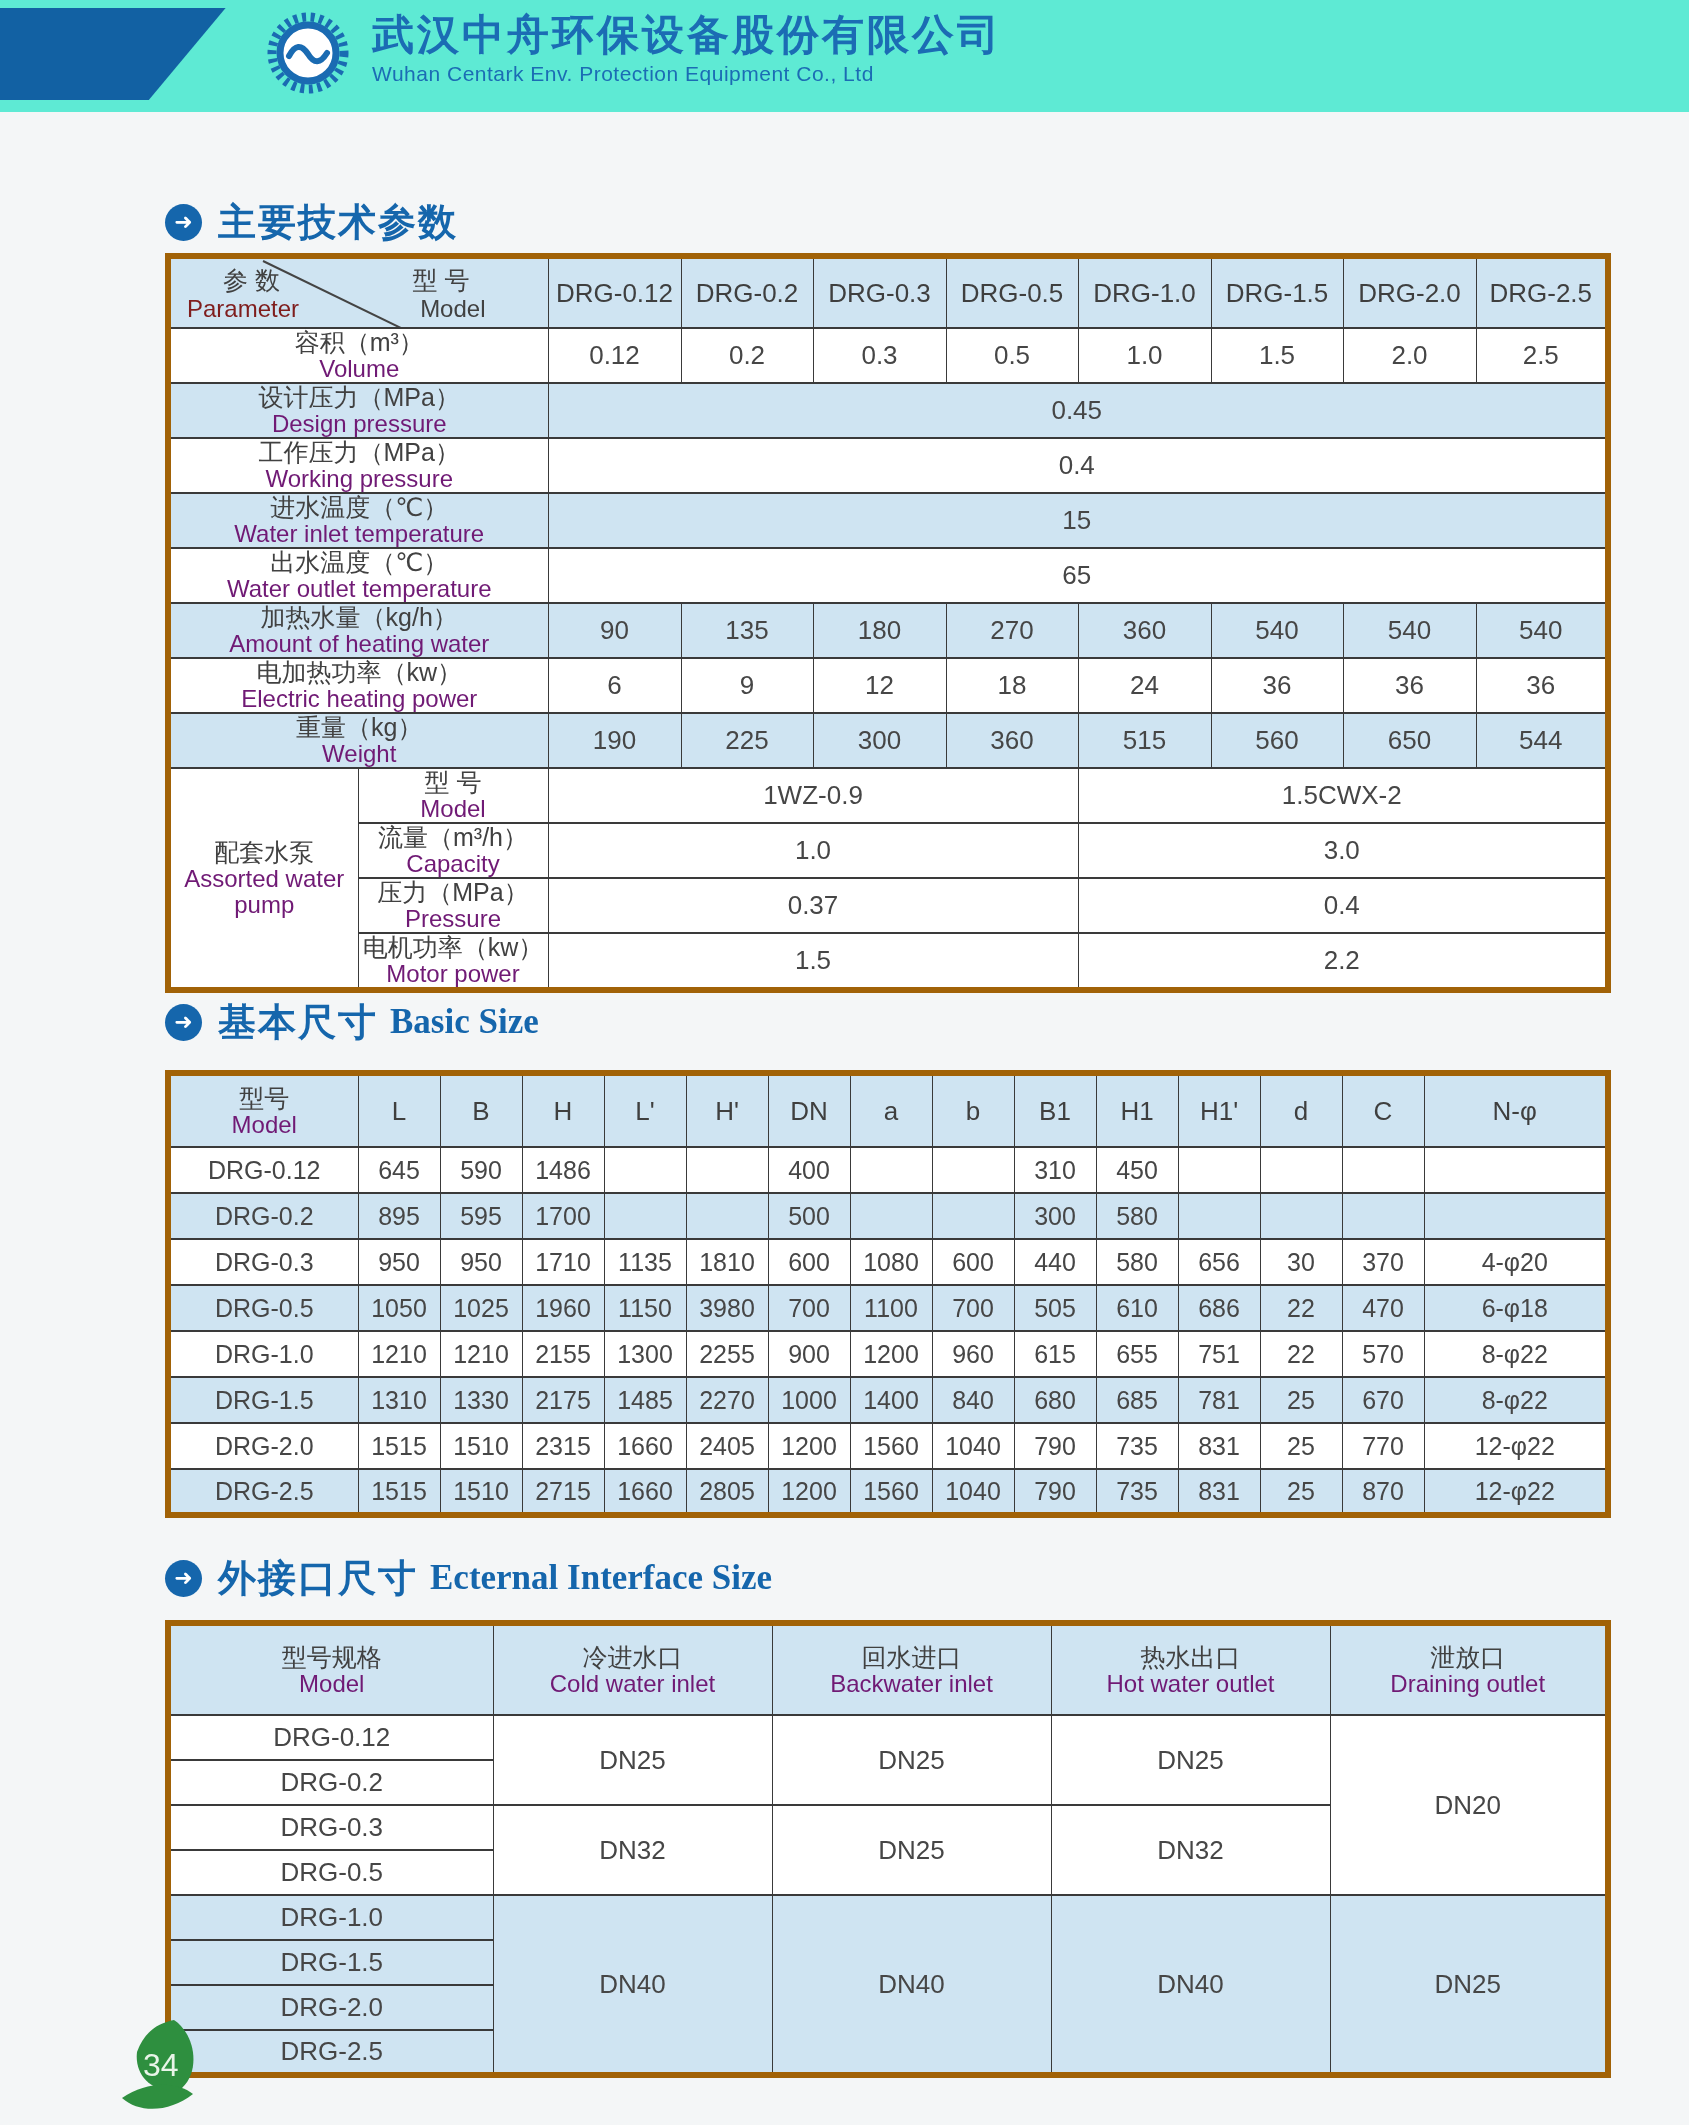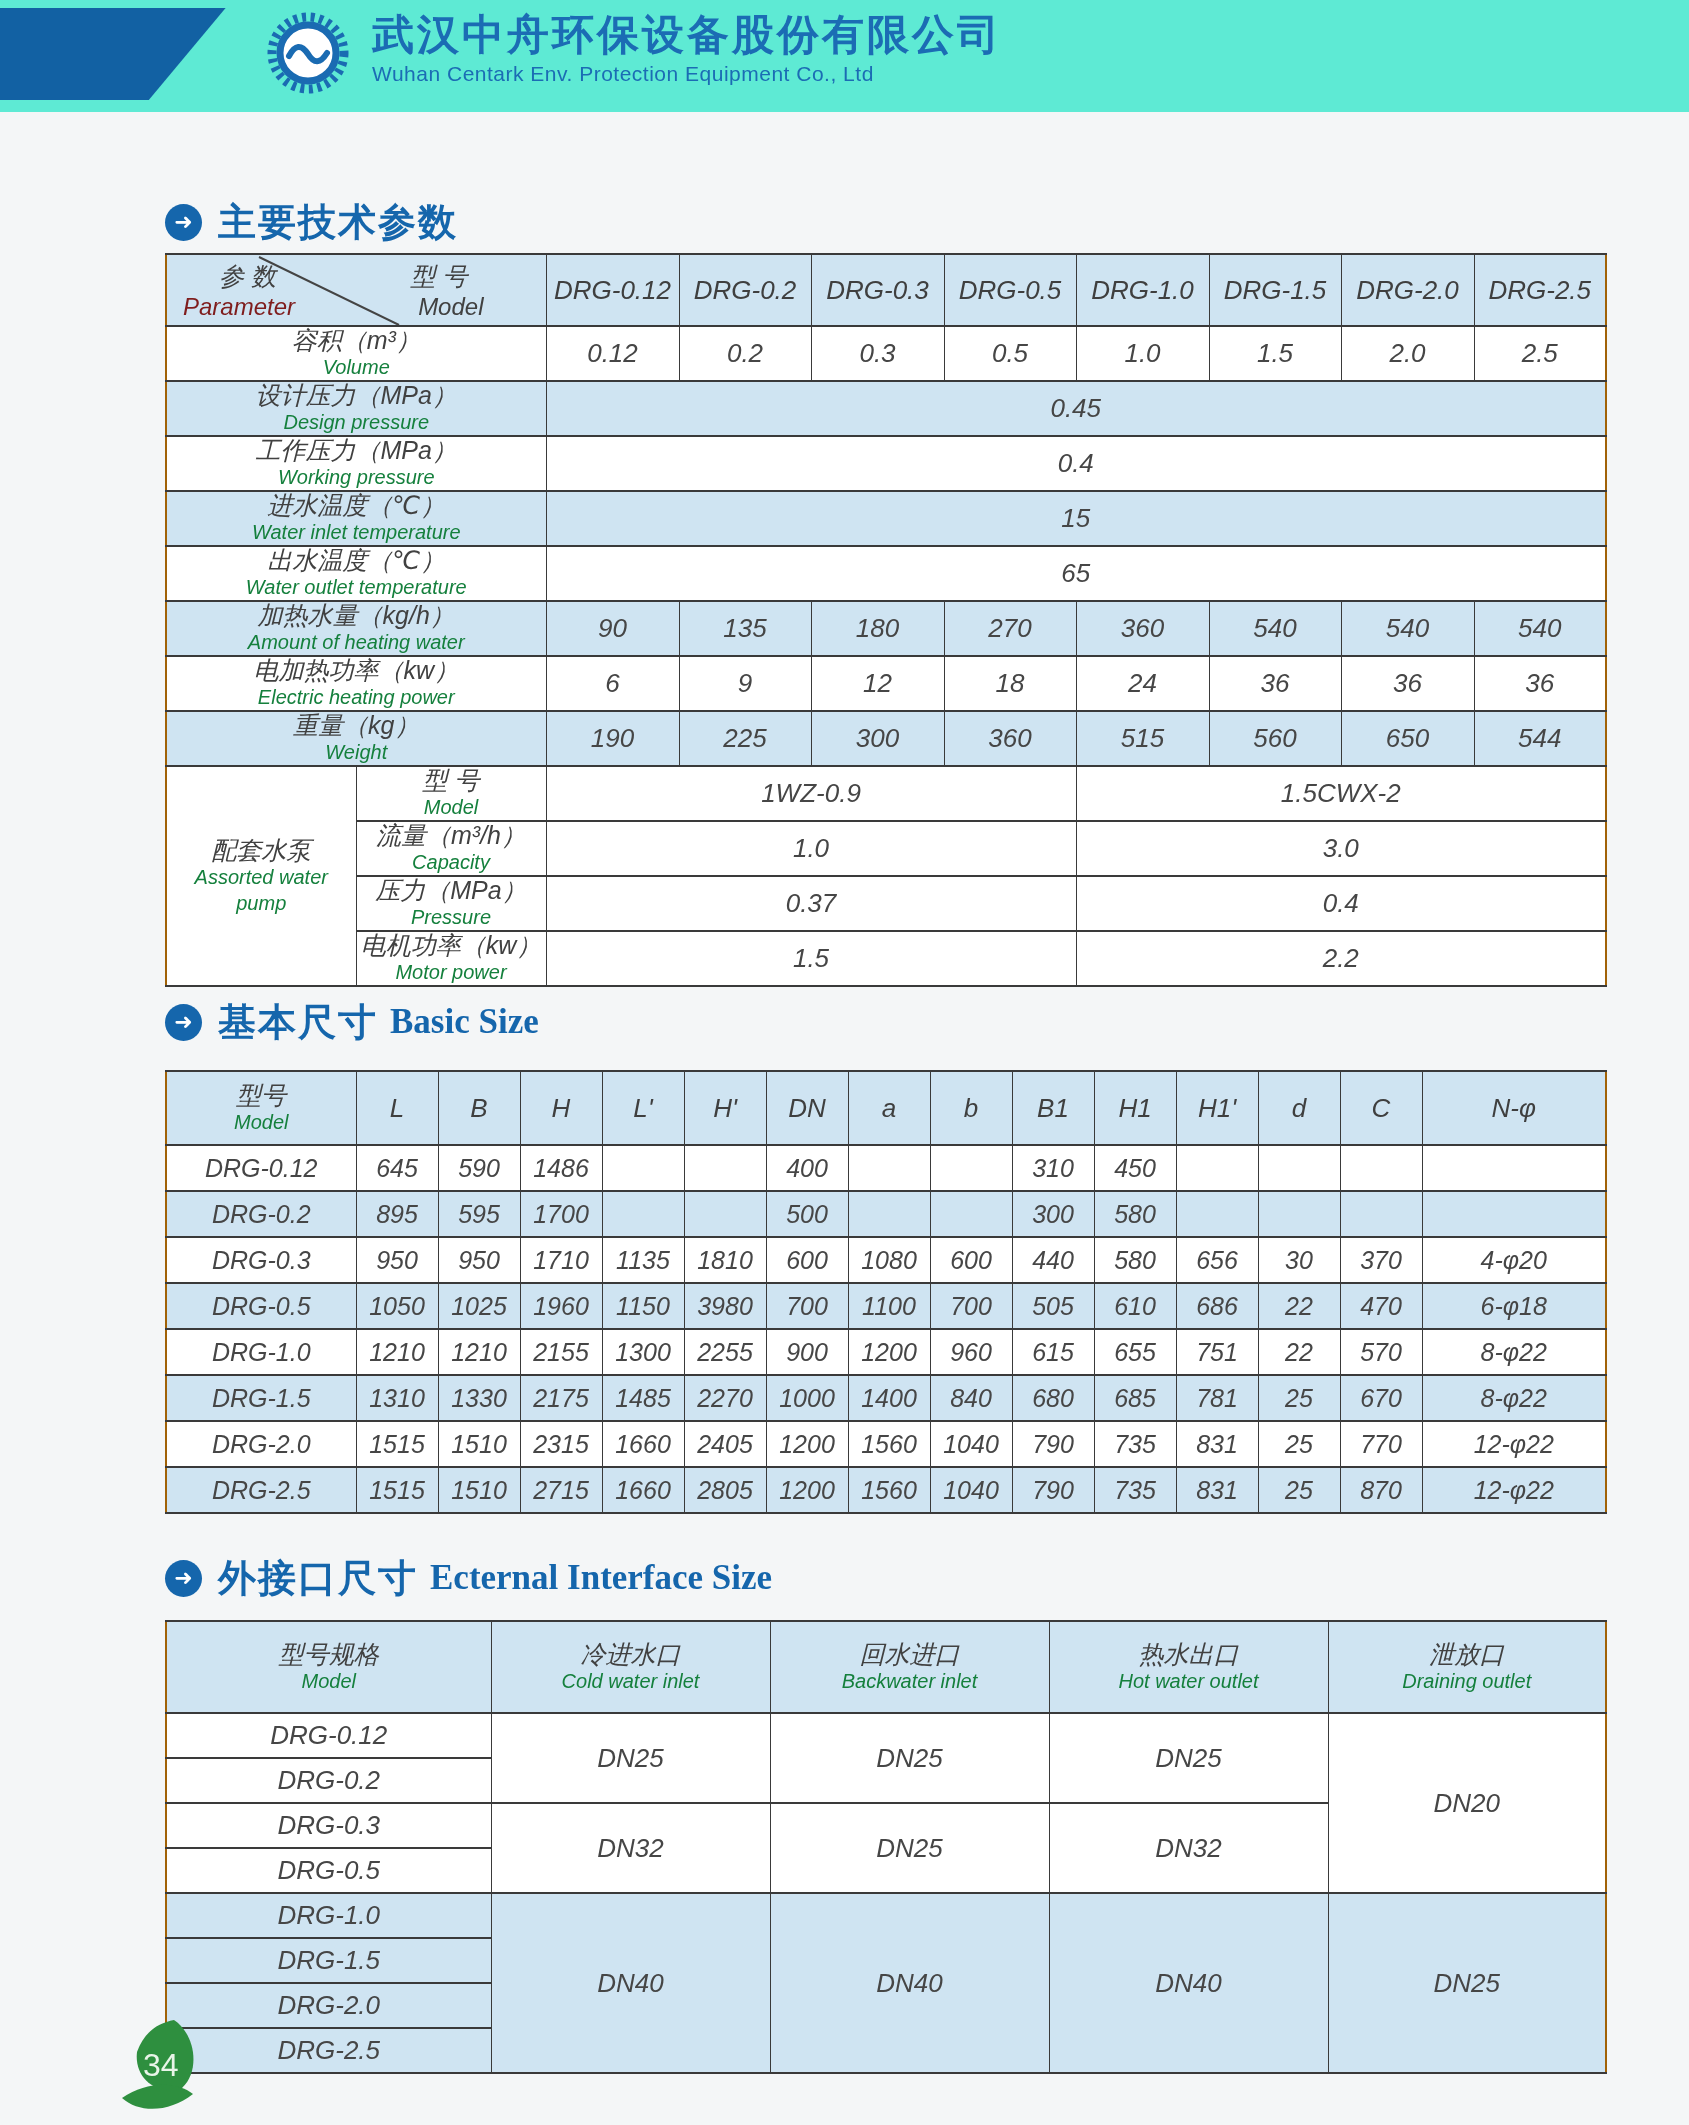--- a/index.html
+++ b/index.html
@@ -21,26 +21,26 @@
   .sec-title{position:absolute;left:165px;height:52px;display:flex;align-items:center;}
   .sec-icon{width:37px;height:37px;border-radius:50%;background:#1566ac;color:#fff;
     display:flex;align-items:center;justify-content:center;font-size:22px;font-weight:bold;flex:0 0 auto;}
   .sec-cn{font-size:38px;font-weight:bold;color:#1566ac;margin-left:16px;letter-spacing:2px;}
   .sec-en{font-size:35px;font-weight:bold;color:#1566ac;margin-left:12px;
     font-family:"Liberation Serif","DejaVu Serif",serif;}
   
   table{border-collapse:collapse;table-layout:fixed;position:absolute;left:165px;width:1440px;background:#fff;}
   td,th{border:1px solid #3a3a3a;border-top-width:2px;border-bottom-width:2px;
     text-align:center;vertical-align:middle;padding:0;font-weight:400;overflow:hidden;}
-  table{border:2px solid #a16207;font-style:italic;}
+  table{border:6px solid #a16207;}
   tr.shaded td,tr.shaded th,.shaded{background:#cfe4f2;}
   tr.plain td{background:#ffffff;}
   .num{font-size:26px;color:#464646;}
   .cn{font-size:25px;line-height:27px;color:#414141;}
-  .en{font-size:20px;line-height:26px;color:#15803d;}
+  .en{font-size:24px;line-height:26px;color:#701a75;}
   
   #tech-table tr{height:54px;}
   #tech-table tr.head-row{height:72px;}
   #tech-table tr.pump-row{height:52px;}
   #tech-table th{font-size:26px;color:#3f3f3f;}
   .corner{position:relative;}
   .corner svg{position:absolute;left:0;top:0;}
   .corner .param-cn{position:absolute;left:52px;top:5px;font-size:25px;color:#414141;}
   .corner .param-en{position:absolute;left:16px;bottom:4px;font-size:24px;color:#7f1d1d;}
   .corner .model-cn{position:absolute;right:78px;top:5px;font-size:25px;color:#414141;}

